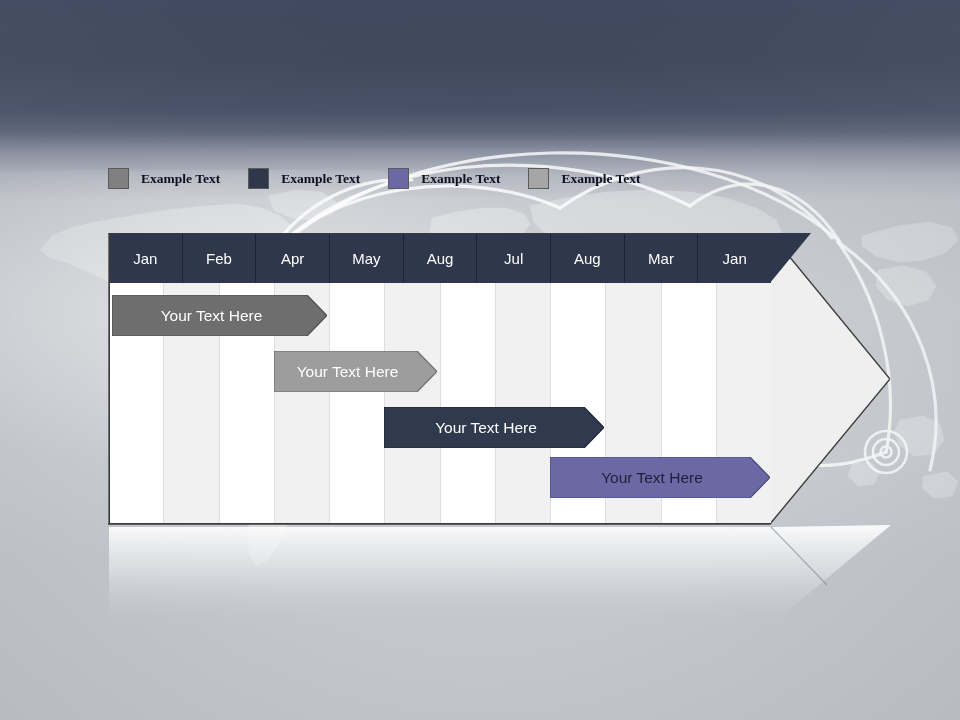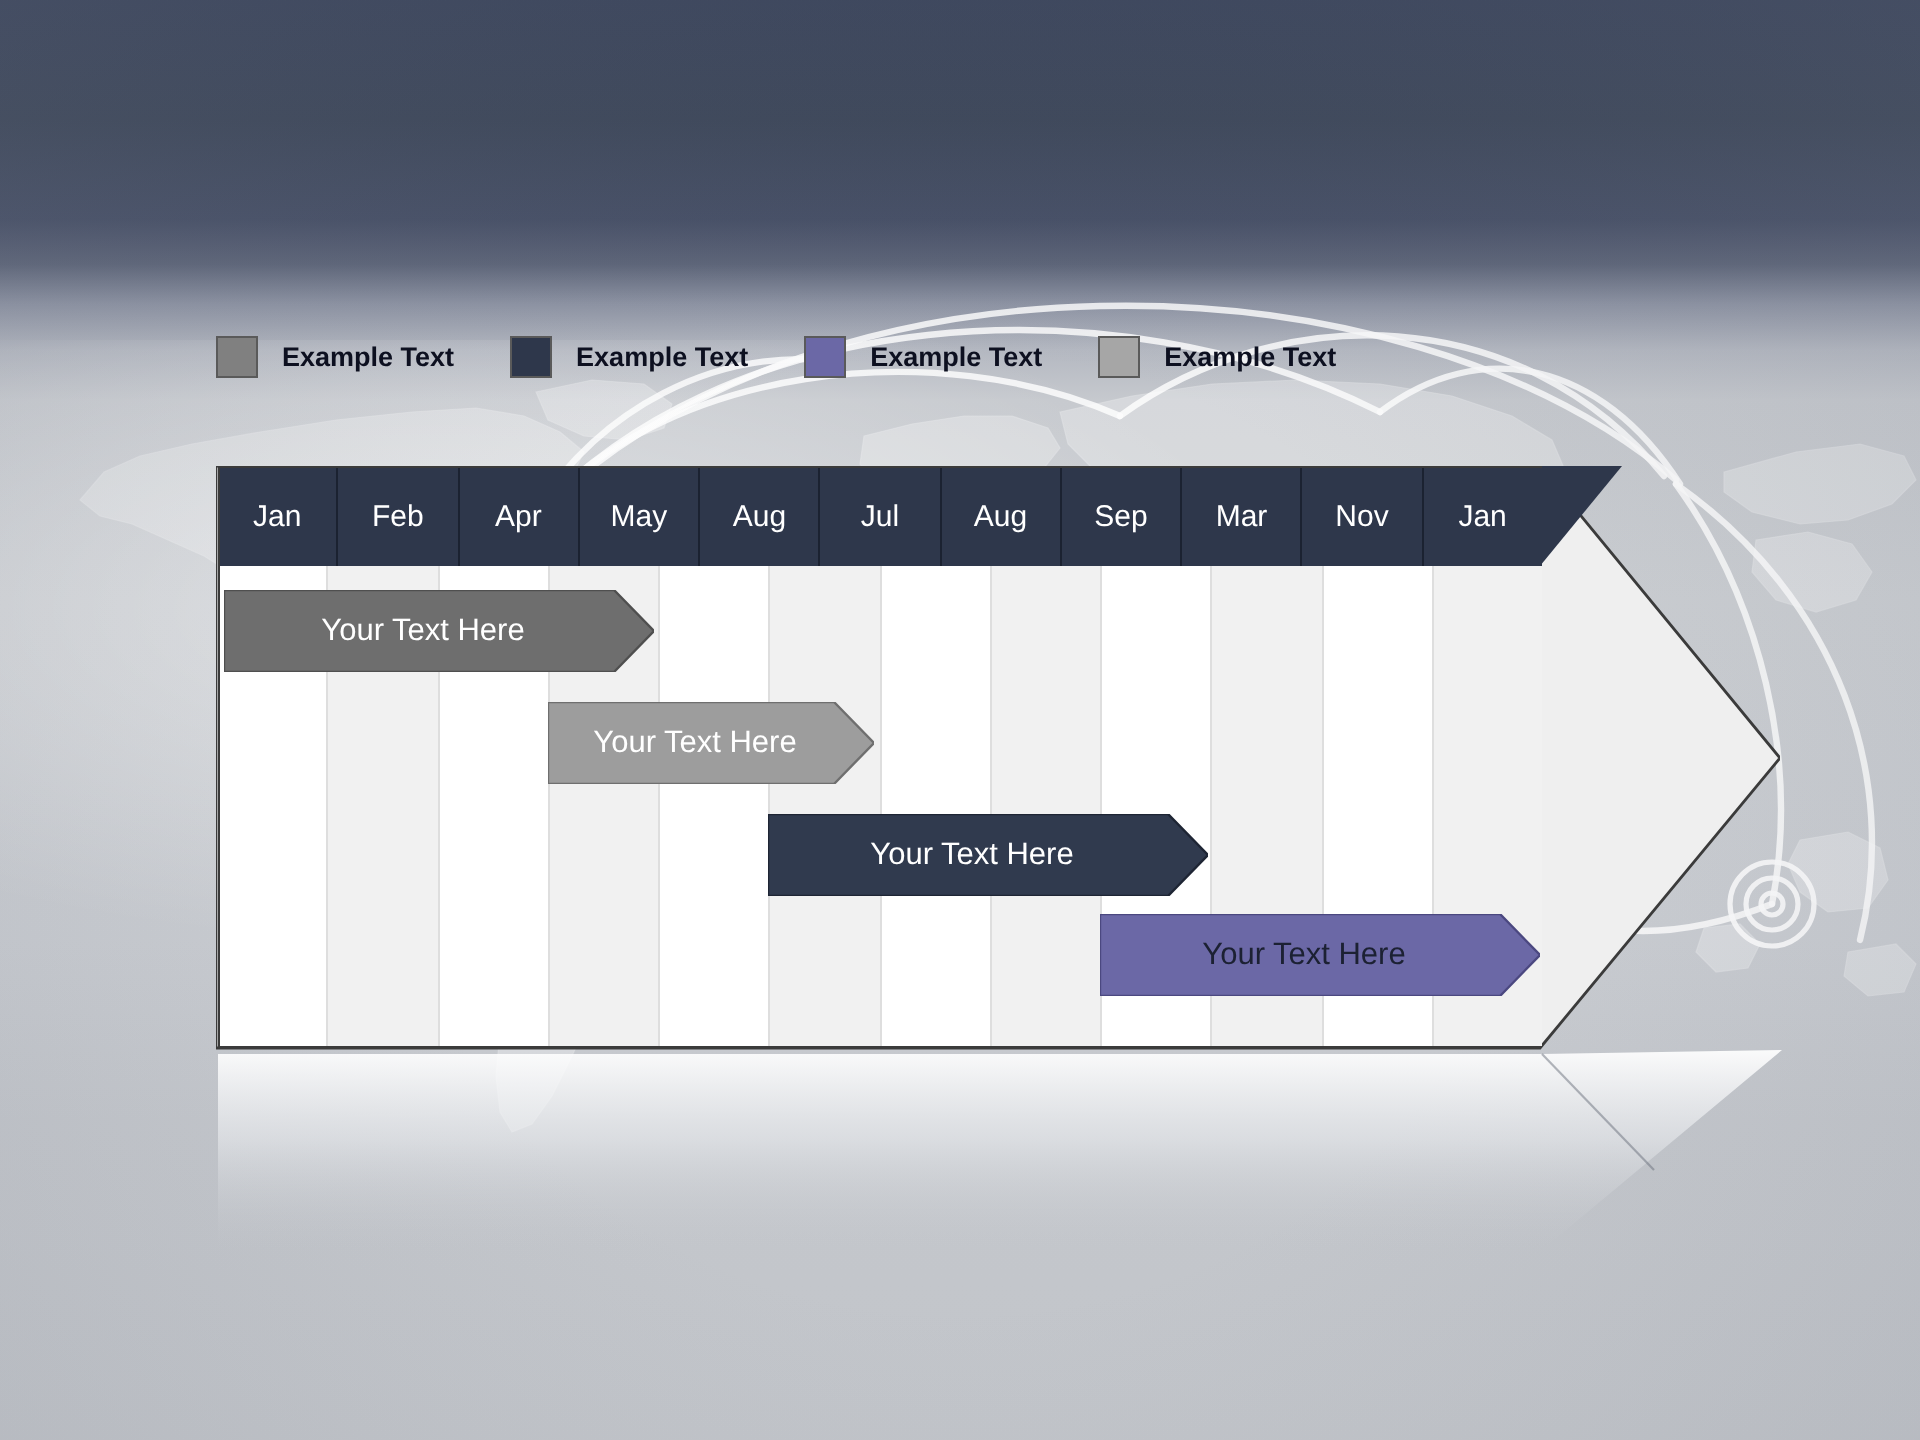--- a/index.html
+++ b/index.html
@@ -70,20 +70,21 @@
   .title .strong { font-weight: bold; }
   .title .dash { font-weight: normal; padding: 0 3px; }
   .title .light { font-weight: normal; }
 
   
   .legend {
     position: absolute;
     left: 108px; top: 168px;
     display: flex;
     align-items: center;
+    font-family: Liberation Serif, serif;
   }
   .legend-item {
     display: flex;
     align-items: center;
     margin-right: 22px;
   }
   .legend-swatch {
     width: 21px; height: 21px;
     border: 1px solid #5a5a5a;
     box-sizing: border-box;
@@ -333,23 +334,21 @@
     </div>
 
     <div class="header-row">
       <div class="month-cell">Jan</div>
       <div class="month-cell">Feb</div>
       <div class="month-cell">Apr</div>
       <div class="month-cell">May</div>
       <div class="month-cell">Aug</div>
       <div class="month-cell">Jul</div>
       <div class="month-cell">Aug</div>
-      <div class="month-cell">Sep</div>
       <div class="month-cell">Mar</div>
-      <div class="month-cell">Nov</div>
       <div class="month-cell">Jan</div>
     </div>
 
     <div class="chart-frame"></div>
 
     <div class="bars">
 
       <div class="bar" style="left:3px; top:62px; width:215px;">
         <svg viewBox="0 0 215 41" preserveAspectRatio="none">
           <polygon points="0,0 195,0 215,20.5 195,41 0,41" fill="#6e6e6e" stroke="#4f4f4f" stroke-width="1.2"></polygon>

